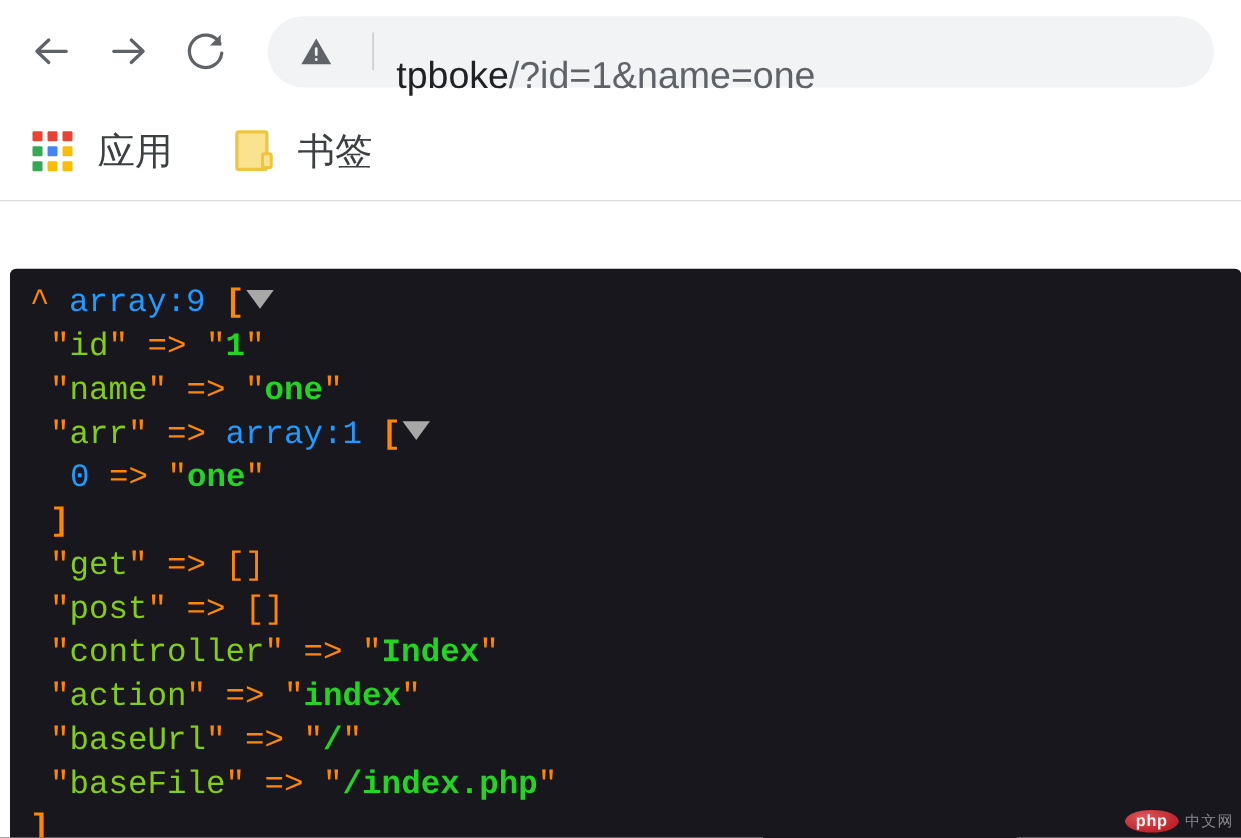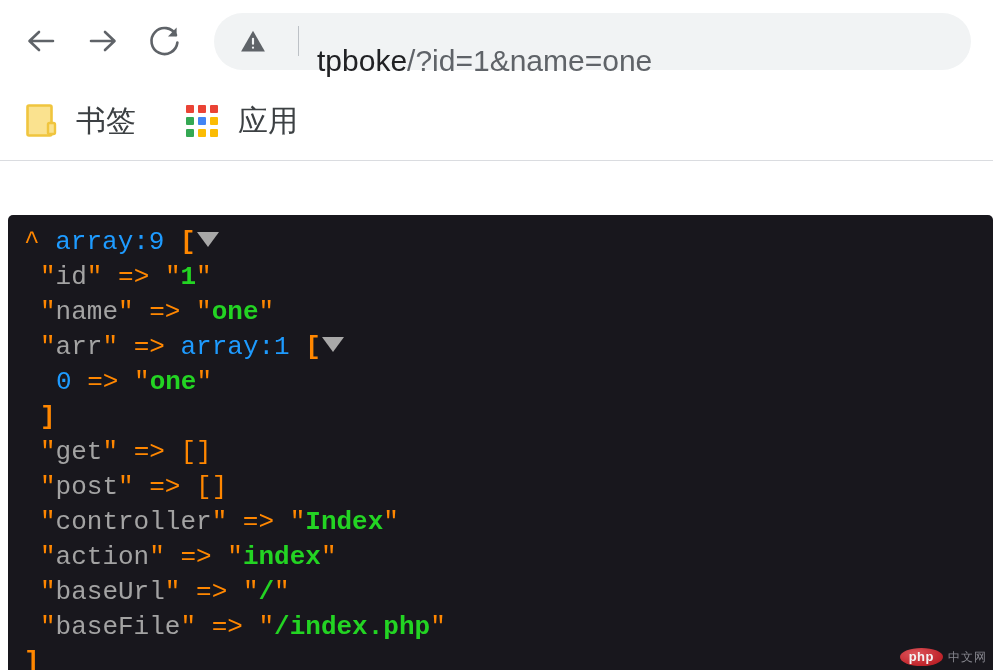--- a/index.html
+++ b/index.html
@@ -173,21 +173,21 @@
   .dump-line {
     padding-left: 16px;
     white-space: pre;
   }
 
   
   .t-caret   { color: #ff8700; }
   .t-type    { color: #1e9bff; margin-top: 36px; }
   .t-bracket { color: #ff8700; font-weight: bold; }
   .t-quote   { color: #ff8700; }
-  .t-key     { color: #a3a3a3; }
+  .t-key     { color: #84cc16; }
   .t-arrow   { color: #ff8700; }
   .t-str     { color: #23d423; font-weight: bold; }
   .t-int     { color: #1e9bff; }
   .t-empty   { color: #ff8700; }
 
   .toggle-tri {
     display: inline-block;
     width: 0;
     height: 0;
     border-left: 11px solid transparent;
@@ -258,43 +258,43 @@
         <path d="M12 2.6 L23 21.6 H1 Z" fill="#5f6368"></path>
         <rect x="11" y="9" width="2" height="6.5" fill="#f1f3f4" rx="1"></rect>
         <rect x="11" y="17" width="2" height="2.2" fill="#f1f3f4" rx="1"></rect>
       </svg>
       <span class="omni-divider"></span>
       <span class="url-text"><span class="url-host">tpboke</span><span class="url-path">/?id=1&amp;name=one</span></span>
     </div>
   </div>
 
   <div class="bookmarks-row">
-
-    <div class="bookmark-item">
-      <svg class="folder-icon" viewBox="0 0 32 34">
-        <rect x="1.5" y="1.5" width="24" height="30" rx="1.5" fill="#fae28f" stroke="#f0c53e" stroke-width="2.6"></rect>
-        <rect x="22" y="19" width="7" height="11" rx="1.5" fill="#fae28f" stroke="#f0c53e" stroke-width="2.4"></rect>
-      </svg>
-      <span class="bookmark-label">书签</span>
-    </div>
 
     <div class="bookmark-item">
       <span class="apps-grid">
         <i style="background:#ea4335"></i>
           <i style="background:#ea4335"></i>
           <i style="background:#ea4335"></i>
         <i style="background:#34a853"></i>
           <i style="background:#4285f4"></i>
           <i style="background:#fbbc04"></i>
         <i style="background:#34a853"></i>
           <i style="background:#fbbc04"></i>
           <i style="background:#fbbc04"></i>
       </span>
       <span class="bookmark-label">应用</span>
     </div>
+
+    <div class="bookmark-item">
+      <svg class="folder-icon" viewBox="0 0 32 34">
+        <rect x="1.5" y="1.5" width="24" height="30" rx="1.5" fill="#fae28f" stroke="#f0c53e" stroke-width="2.6"></rect>
+        <rect x="22" y="19" width="7" height="11" rx="1.5" fill="#fae28f" stroke="#f0c53e" stroke-width="2.4"></rect>
+      </svg>
+      <span class="bookmark-label">书签</span>
+    </div>
   </div>
 
   <div class="chrome-divider"></div>
 </div>
 
 <div class="page-body">
   <pre class="dump-block" id="dump-block"><div class="dump-line" style="padding-left: 16px;"><span class="t-caret">^</span> <span class="t-type">array:9</span> <span class="t-bracket">[</span><span class="toggle-tri"></span></div><div class="dump-line" style="padding-left: 32px;"><span class="t-quote">″</span><span class="t-key">id</span><span class="t-quote">″</span> <span class="t-arrow">=&gt;</span> <span class="t-quote">″</span><span class="t-str">1</span><span class="t-quote">″</span></div><div class="dump-line" style="padding-left: 32px;"><span class="t-quote">″</span><span class="t-key">name</span><span class="t-quote">″</span> <span class="t-arrow">=&gt;</span> <span class="t-quote">″</span><span class="t-str">one</span><span class="t-quote">″</span></div><div class="dump-line" style="padding-left: 32px;"><span class="t-quote">″</span><span class="t-key">arr</span><span class="t-quote">″</span> <span class="t-arrow">=&gt;</span> <span class="t-type">array:1</span> <span class="t-bracket">[</span><span class="toggle-tri"></span></div><div class="dump-line" style="padding-left: 48px;"><span class="t-int">0</span> <span class="t-arrow">=&gt;</span> <span class="t-quote">″</span><span class="t-str">one</span><span class="t-quote">″</span></div><div class="dump-line" style="padding-left: 32px;"><span class="t-bracket">]</span></div><div class="dump-line" style="padding-left: 32px;"><span class="t-quote">″</span><span class="t-key">get</span><span class="t-quote">″</span> <span class="t-arrow">=&gt;</span> <span class="t-empty">[]</span></div><div class="dump-line" style="padding-left: 32px;"><span class="t-quote">″</span><span class="t-key">post</span><span class="t-quote">″</span> <span class="t-arrow">=&gt;</span> <span class="t-empty">[]</span></div><div class="dump-line" style="padding-left: 32px;"><span class="t-quote">″</span><span class="t-key">controller</span><span class="t-quote">″</span> <span class="t-arrow">=&gt;</span> <span class="t-quote">″</span><span class="t-str">Index</span><span class="t-quote">″</span></div><div class="dump-line" style="padding-left: 32px;"><span class="t-quote">″</span><span class="t-key">action</span><span class="t-quote">″</span> <span class="t-arrow">=&gt;</span> <span class="t-quote">″</span><span class="t-str">index</span><span class="t-quote">″</span></div><div class="dump-line" style="padding-left: 32px;"><span class="t-quote">″</span><span class="t-key">baseUrl</span><span class="t-quote">″</span> <span class="t-arrow">=&gt;</span> <span class="t-quote">″</span><span class="t-str">/</span><span class="t-quote">″</span></div><div class="dump-line" style="padding-left: 32px;"><span class="t-quote">″</span><span class="t-key">baseFile</span><span class="t-quote">″</span> <span class="t-arrow">=&gt;</span> <span class="t-quote">″</span><span class="t-str">/index.php</span><span class="t-quote">″</span></div><div class="dump-line" style="padding-left: 16px;"><span class="t-bracket">]</span></div></pre>
 
   <div class="watermark">
     <span class="wm-badge">php</span>

